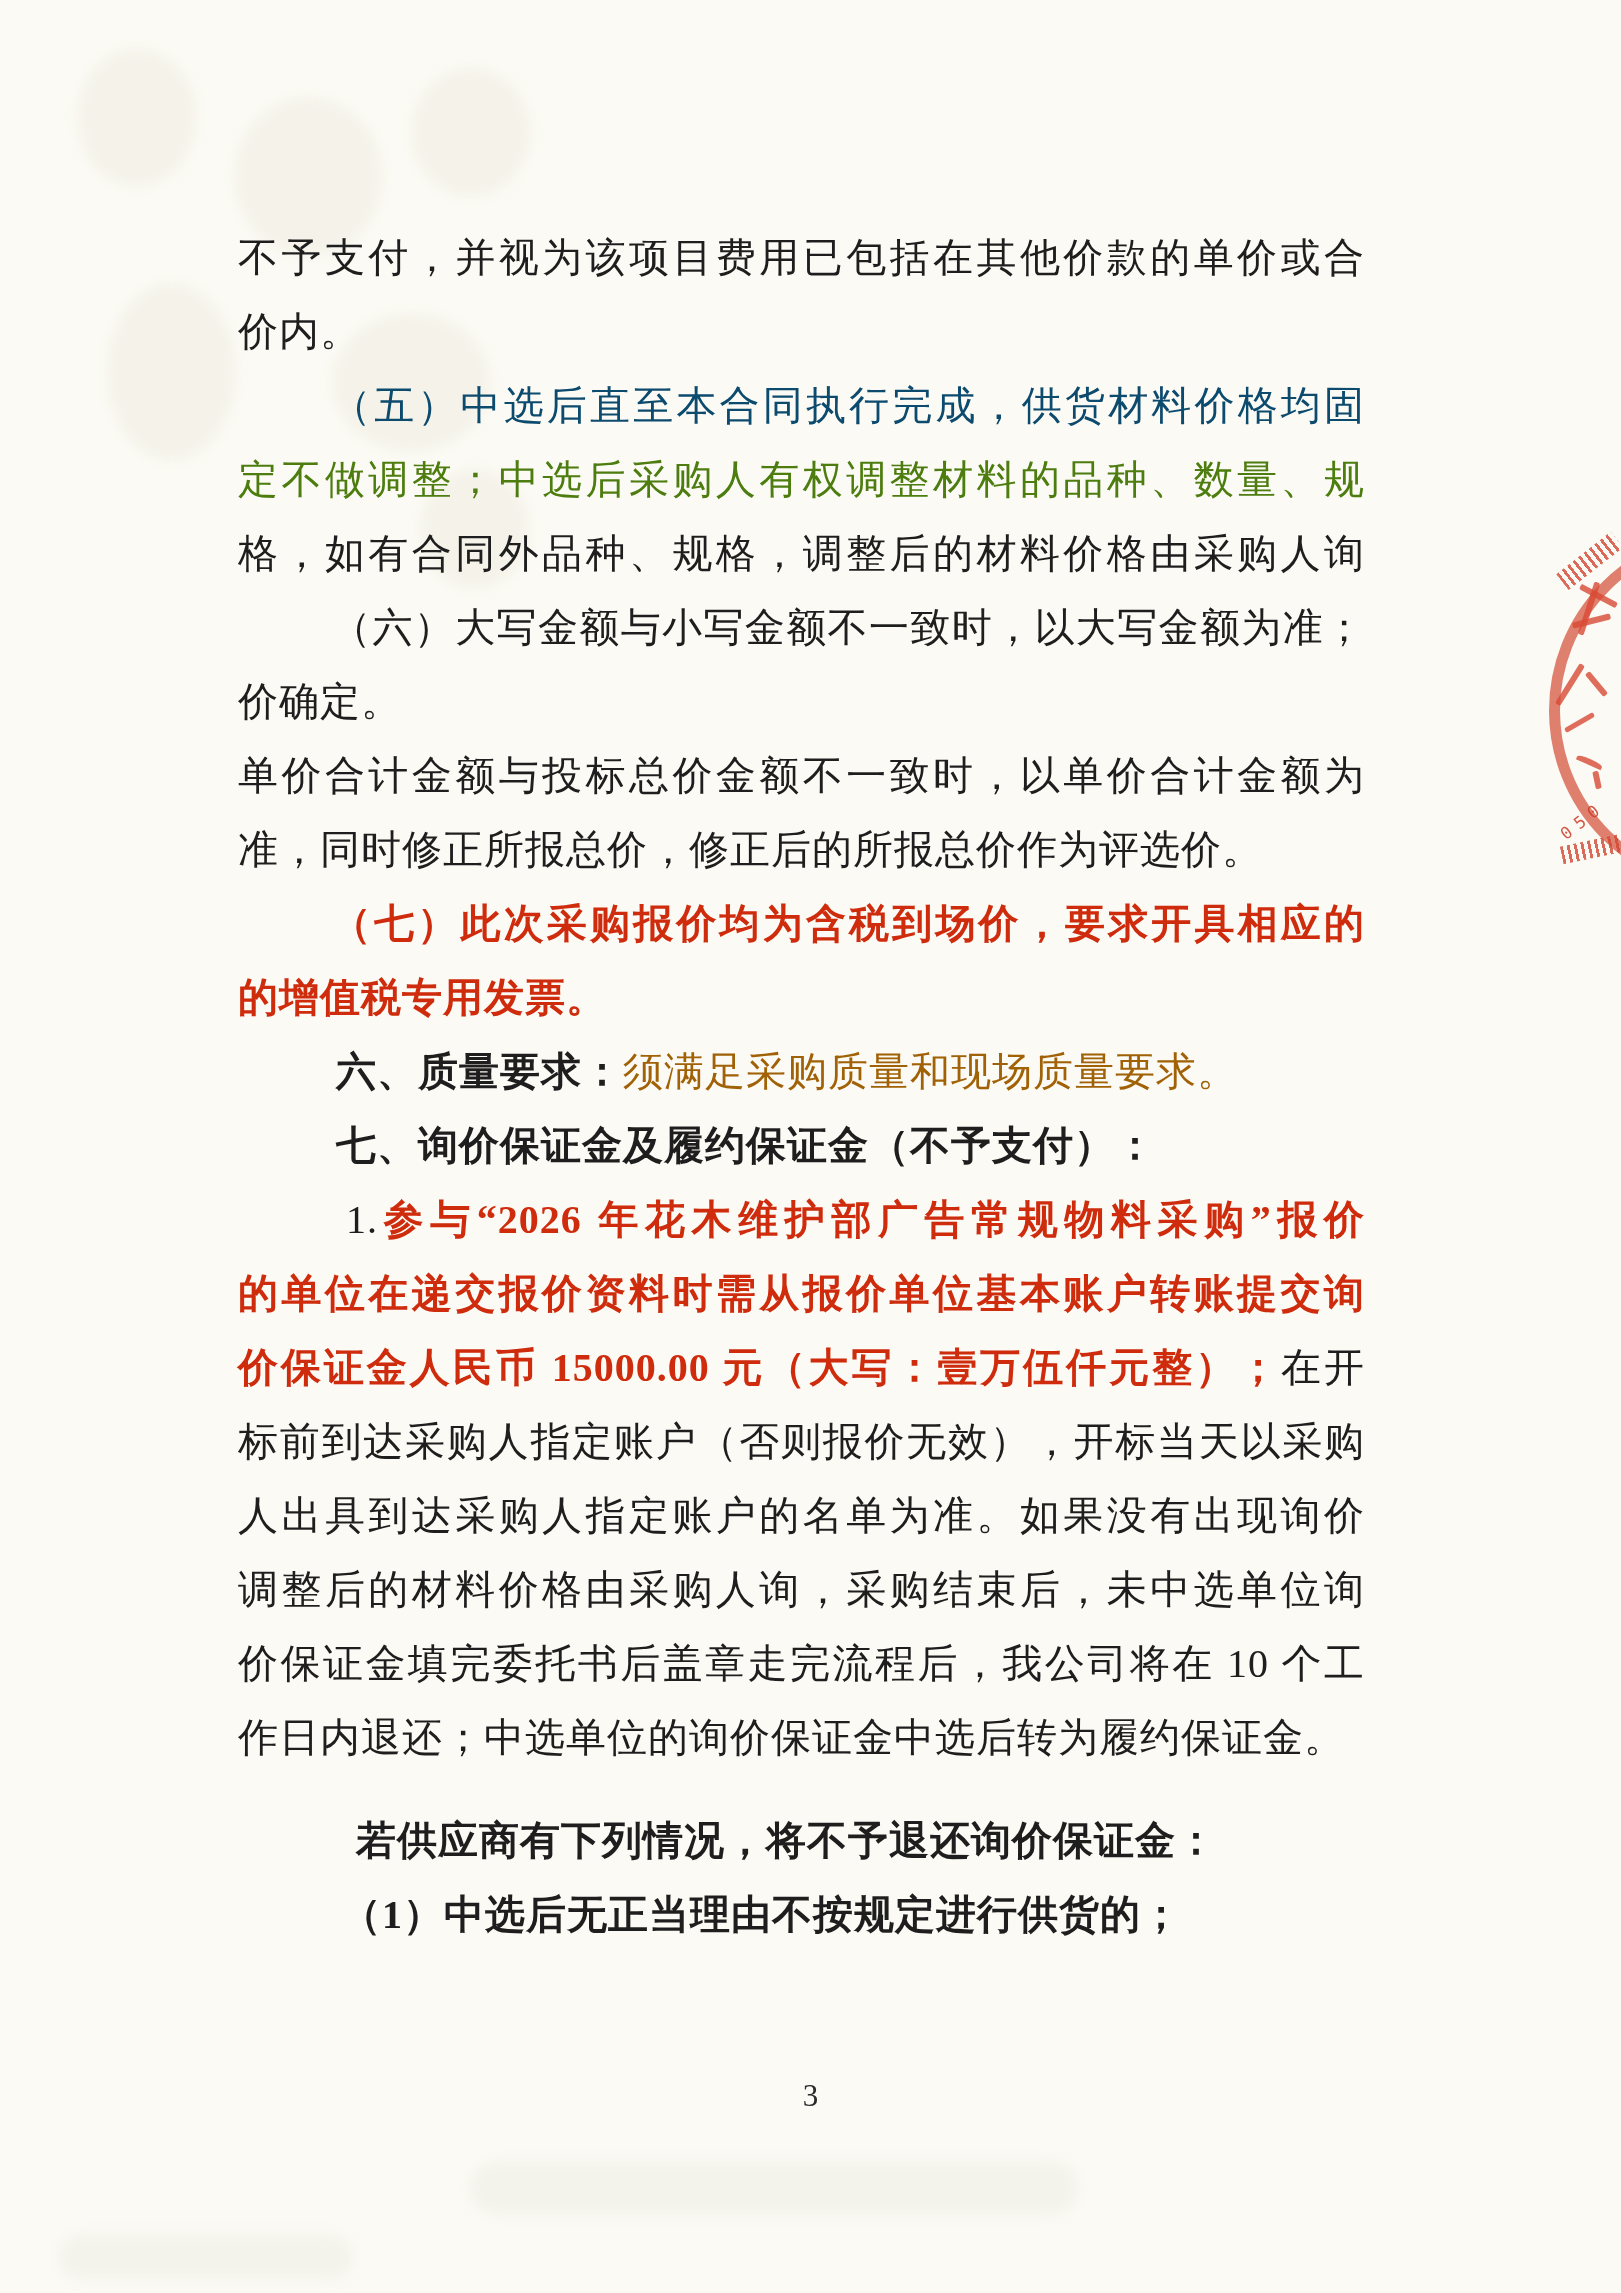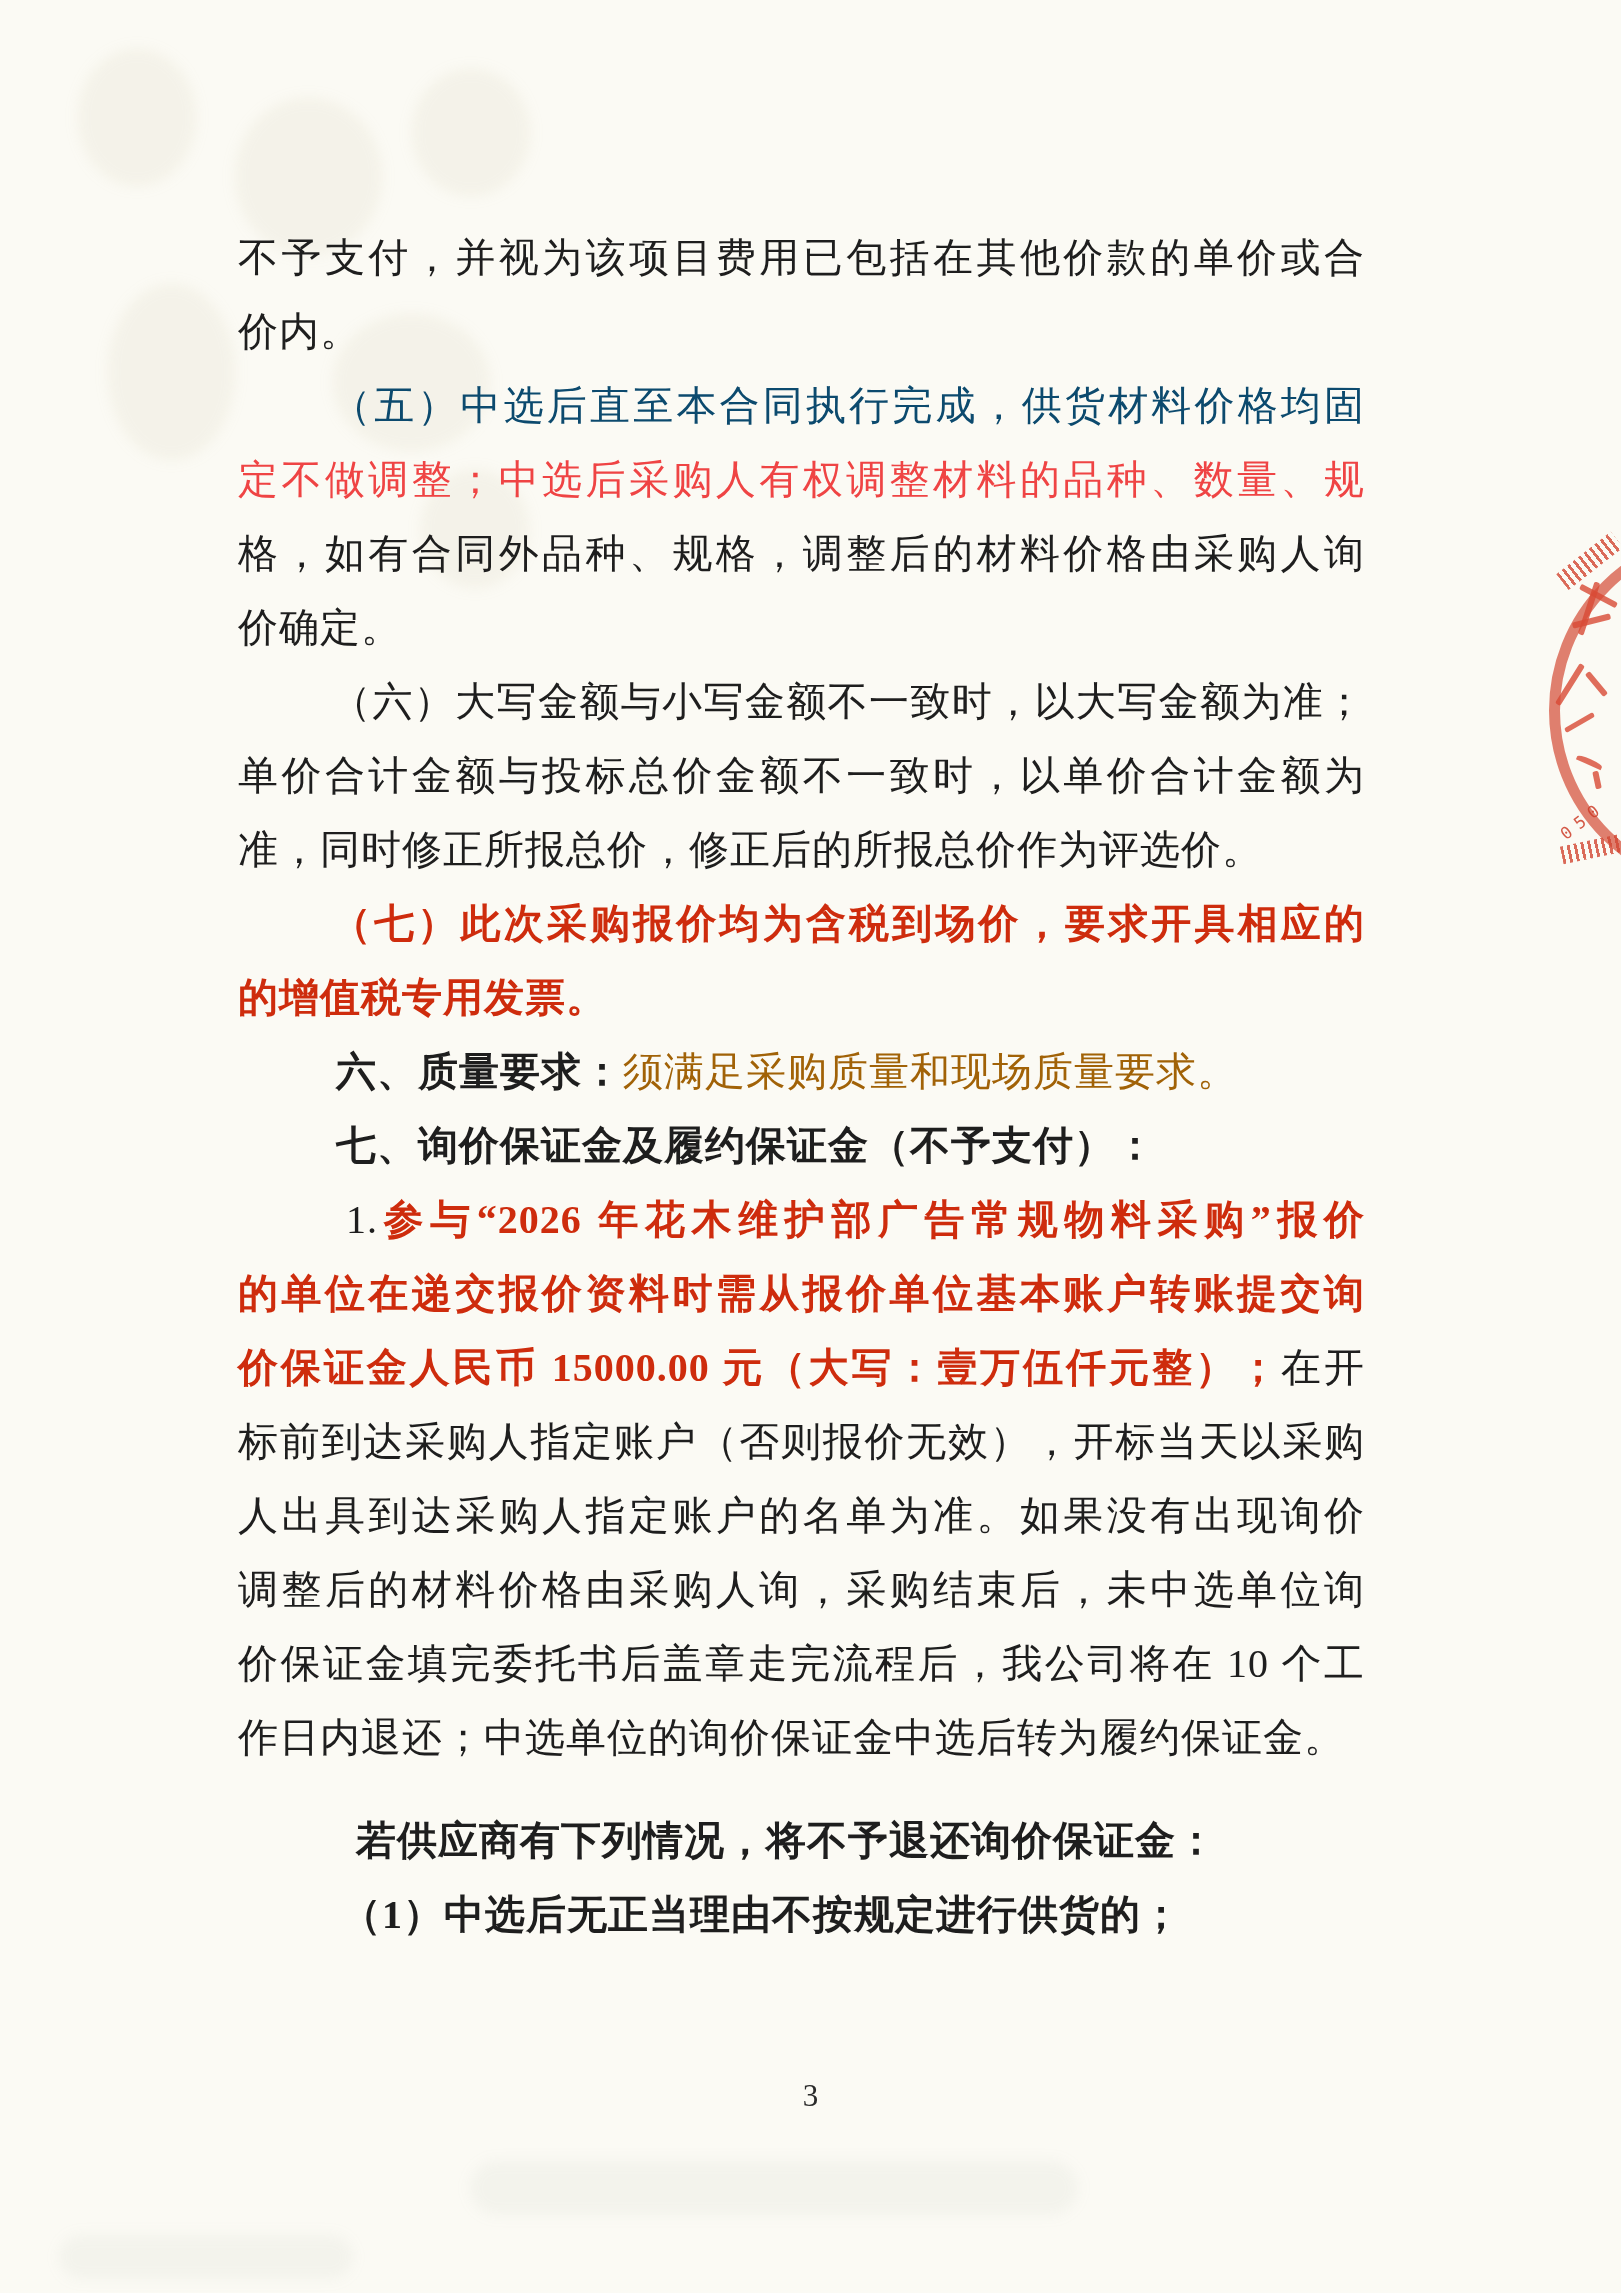--- a/index.html
+++ b/index.html
@@ -91,24 +91,24 @@
 <div class="artifact ghost" style="left:108px;top:284px;width:127px;height:176px;"></div>
 <div class="artifact ghost" style="left:333px;top:314px;width:157px;height:137px;"></div>
 <div class="artifact ghost" style="left:421px;top:470px;width:108px;height:118px;"></div>
 <div class="artifact shade" style="left:470px;top:2161px;width:608px;height:54px;border-radius:29px;"></div>
 <div class="artifact shade" style="left:59px;top:2235px;width:294px;height:44px;border-radius:29px;"></div>
 
 <div class="text-column">
     <div class="line fill"><span style="color: rgb(30, 30, 30); margin-top: 24px;">不予支付，并视为该项目费用已包括在其他价款的单价或合</span></div>
     <div class="line"><span style="color: rgb(30, 30, 30);">价内。</span></div>
     <div class="line fill" style="padding-left: 93px;"><span style="color: #0c4a6e;">（五）中选后直至本合同执行完成，供货材料价格均固</span></div>
-    <div class="line fill"><span style="color: #ef4444;">定不做调整；中选后采购人有权调整材料的品种、数量、规</span></div>
+    <div class="line fill"><span style="color: #4d7c0f;">定不做调整；中选后采购人有权调整材料的品种、数量、规</span></div>
     <div class="line fill"><span style="color: rgb(30, 30, 30);">格，如有合同外品种、规格，调整后的材料价格由采购人询</span></div>
+    <div class="line fill" style="padding-left: 93px;"><span style="color: rgb(30, 30, 30);">（六）大写金额与小写金额不一致时，以大写金额为准；</span></div>
     <div class="line"><span style="color: rgb(30, 30, 30);">价确定。</span></div>
-    <div class="line fill" style="padding-left: 93px;"><span style="color: rgb(30, 30, 30);">（六）大写金额与小写金额不一致时，以大写金额为准；</span></div>
     <div class="line fill"><span style="color: rgb(30, 30, 30);">单价合计金额与投标总价金额不一致时，以单价合计金额为</span></div>
     <div class="line"><span style="color: rgb(30, 30, 30);">准，同时修正所报总价，修正后的所报总价作为评选价。</span></div>
     <div class="line fill" style="padding-left: 93px;"><span style="color: rgb(206, 44, 13); font-weight: bold; margin-top: 12px;">（七）此次采购报价均为含税到场价，要求开具相应的</span></div>
     <div class="line"><span style="color: rgb(206, 44, 13); font-weight: bold; margin-top: 41px;">的增值税专用发票。</span></div>
     <div class="line" style="padding-left: 98px;"><span style="color: rgb(30, 30, 30); font-weight: bold;">六、质量要求：</span><span style="color: #a16207;">须满足采购质量和现场质量要求。</span></div>
     <div class="line" style="padding-left: 98px;"><span style="color: rgb(30, 30, 30); font-weight: bold;">七、询价保证金及履约保证金（不予支付）：</span></div>
     <div class="line fill" style="padding-left: 108px;"><span style="color: rgb(30, 30, 30);">1.</span><span style="color: rgb(206, 44, 13); font-weight: bold;">参与“2026 年花木维护部广告常规物料采购”报价</span></div>
     <div class="line fill"><span style="color: rgb(206, 44, 13); font-weight: bold;">的单位在递交报价资料时需从报价单位基本账户转账提交询</span></div>
     <div class="line fill"><span style="color: rgb(206, 44, 13); font-weight: bold;">价保证金人民币 15000.00 元（大写：壹万伍仟元整）；</span><span style="color: rgb(30, 30, 30);">在开</span></div>
     <div class="line fill"><span style="color: rgb(30, 30, 30);">标前到达采购人指定账户（否则报价无效），开标当天以采购</span></div>

